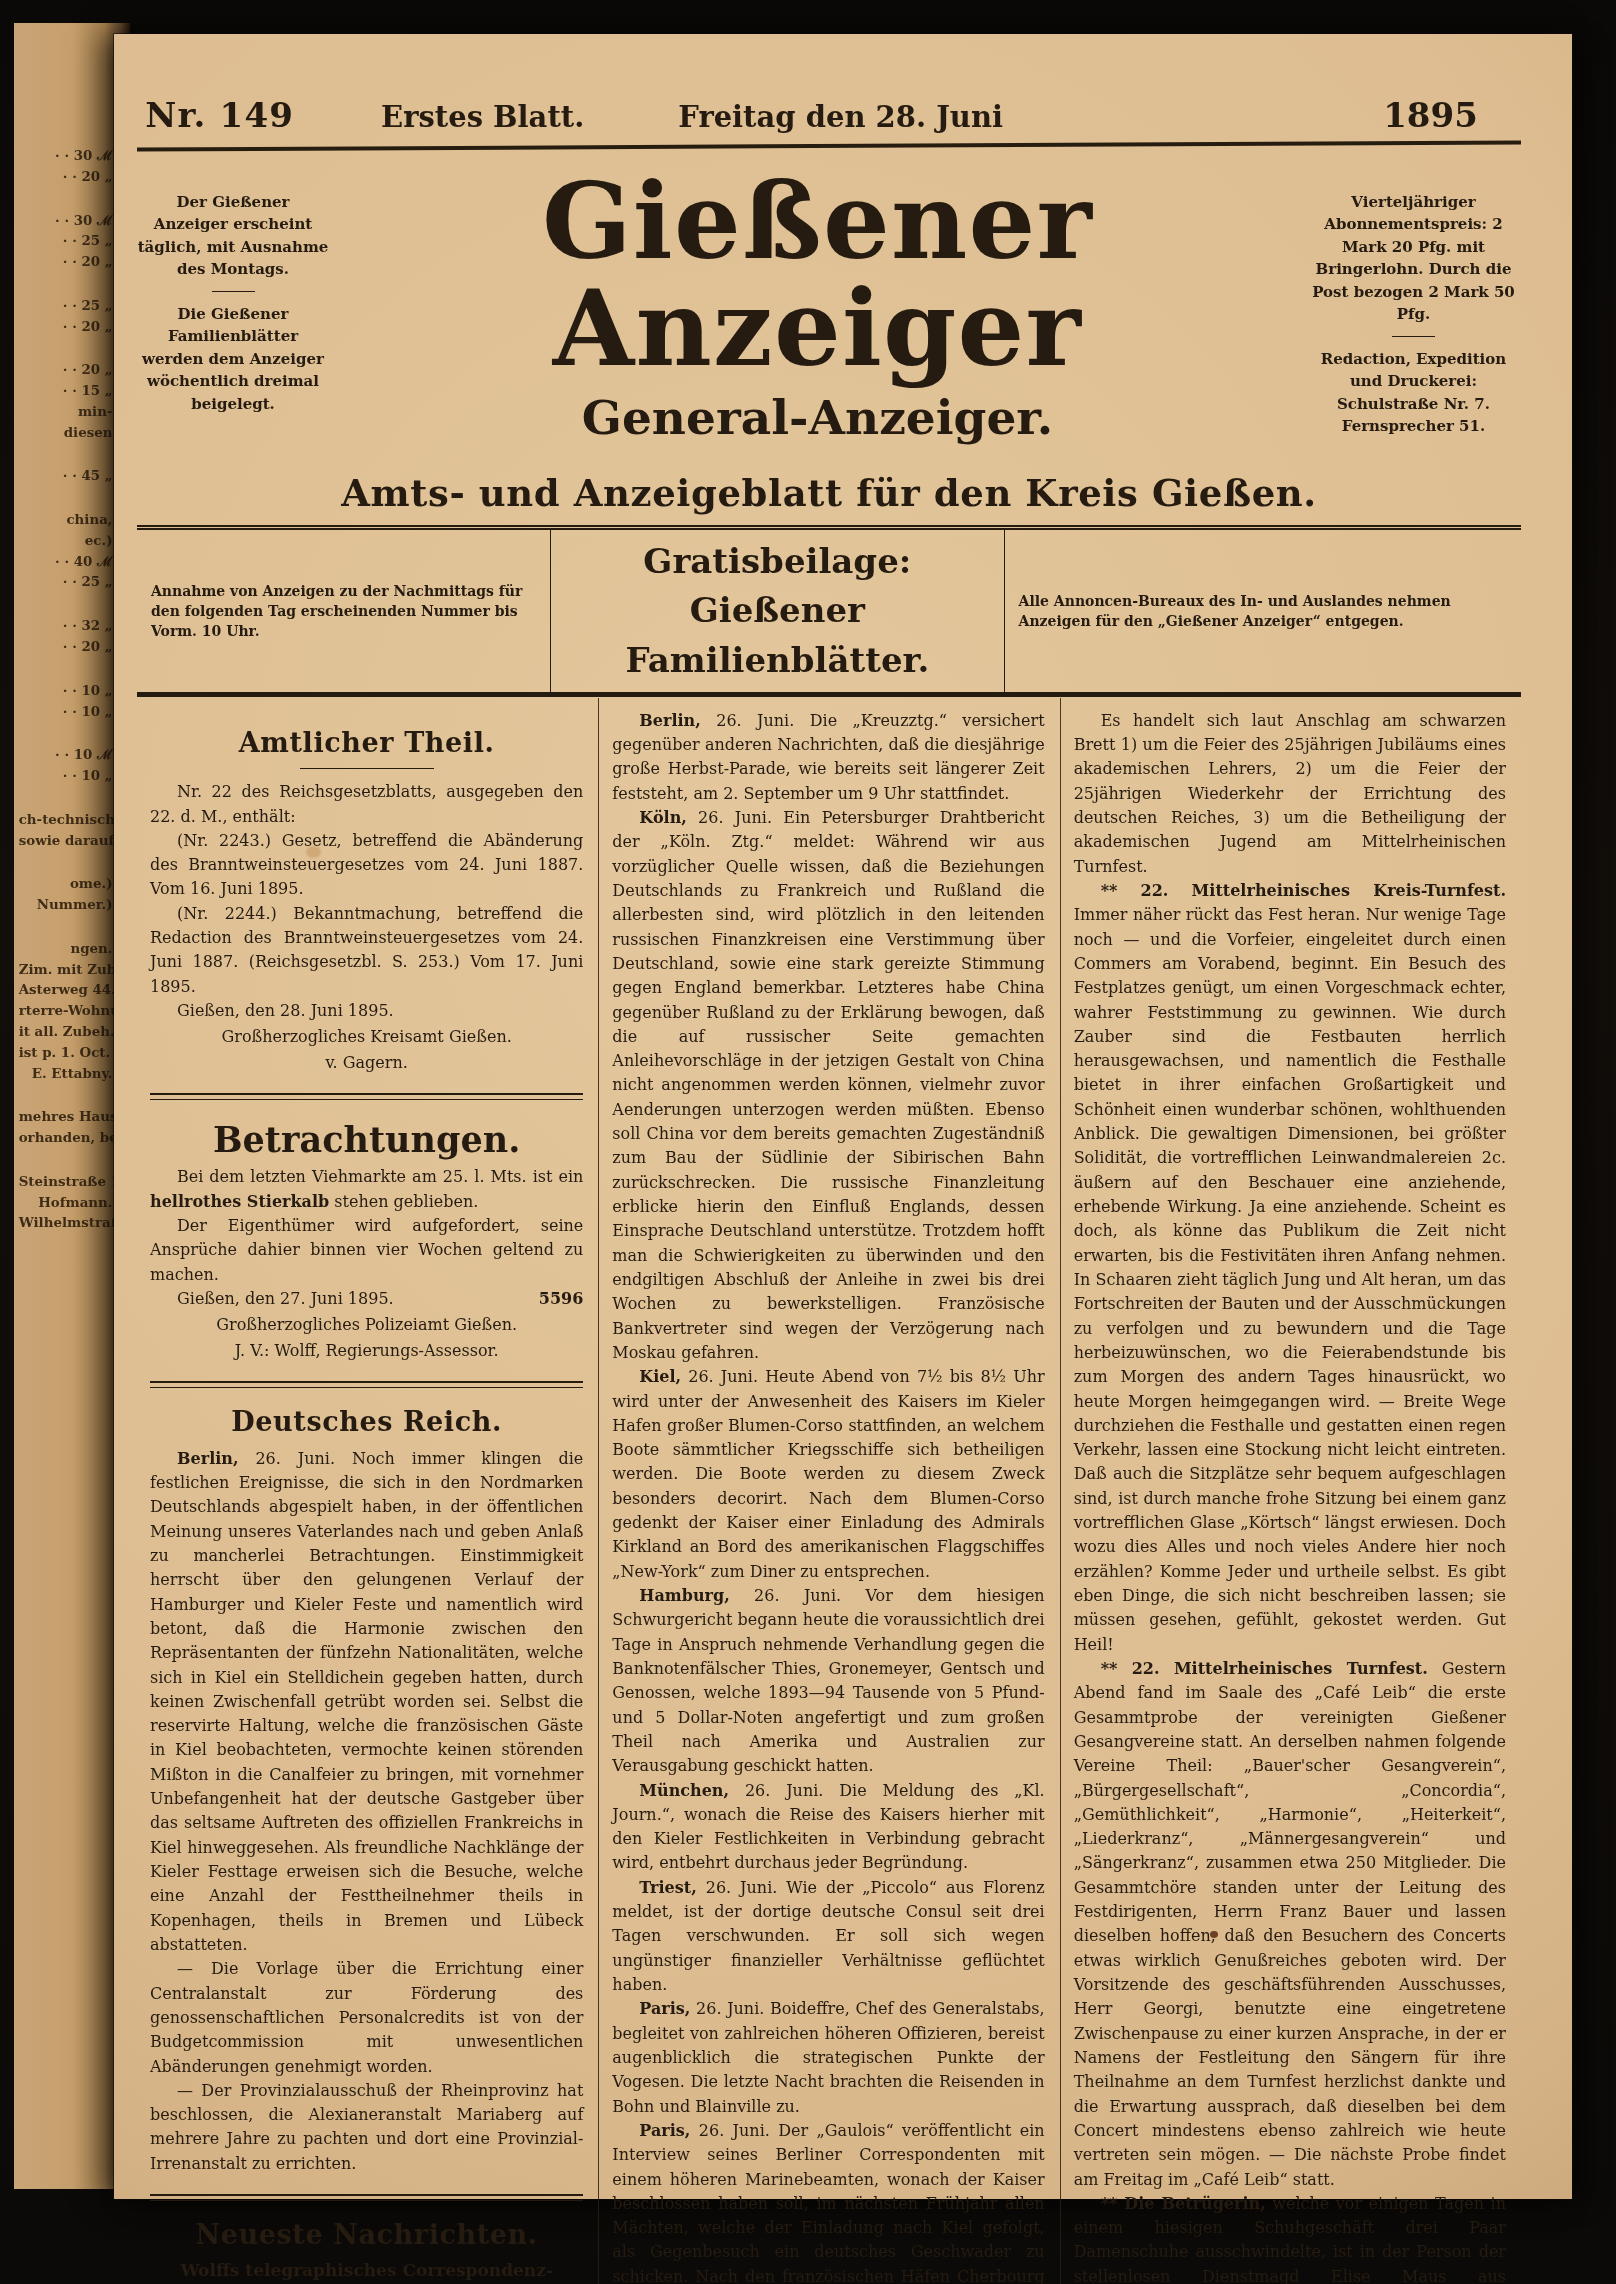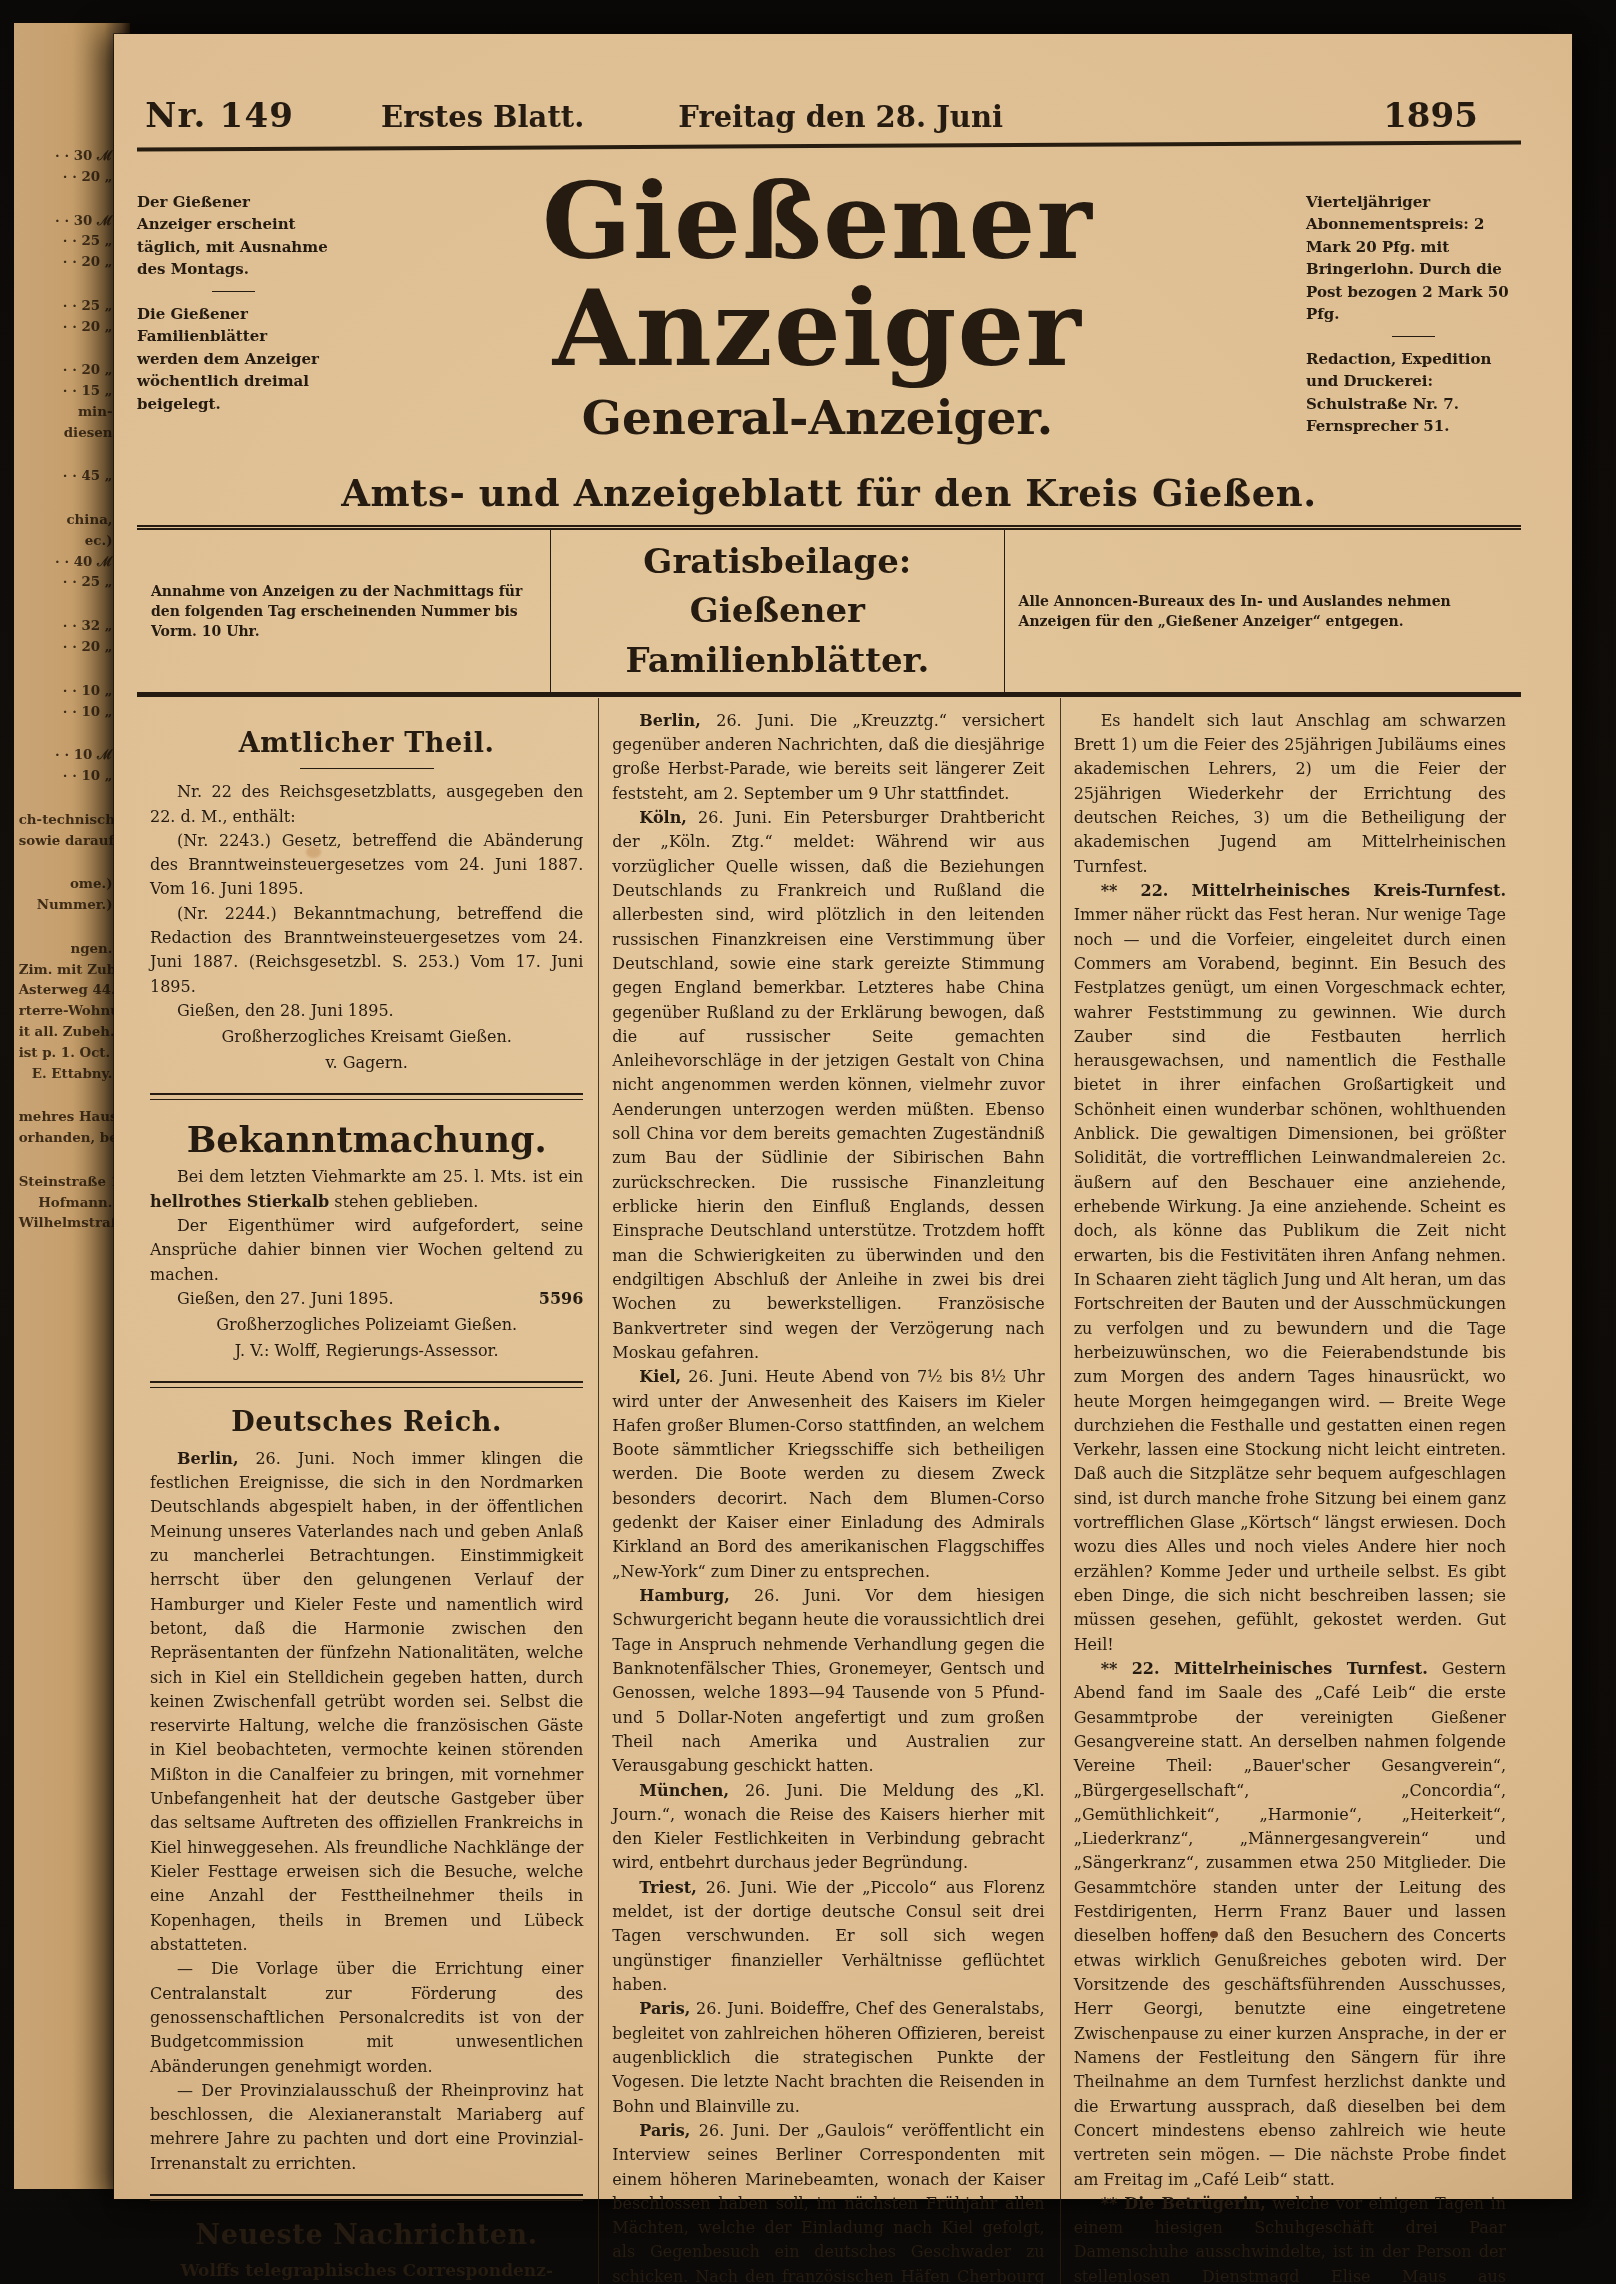--- a/index.html
+++ b/index.html
@@ -20,21 +20,21 @@
   .stain{position:absolute;border-radius:50%;}
   
   .issue-row{display:flex;align-items:baseline;padding:0 8.2px;}
   .issue-no{font-size:34px;font-weight:bold;letter-spacing:1.2px;}
   .issue-edition{font-size:29px;font-weight:bold;margin-left:87px;}
   .issue-date{font-size:29px;font-weight:bold;margin-left:94px;}
   .issue-year{font-size:34px;font-weight:bold;margin-left:auto;margin-right:35px;}
   .issue-rule{height:3.5px;background:#271c10;margin-top:9.3px;transform:rotate(-0.3deg);}
   
   .masthead{display:grid;grid-template-columns:192px 1fr 215px;margin-top:20px;align-items:start;}
-  .mast-note{font-size:15px;font-weight:bold;line-height:1.5;padding-top:23px;}
+  .mast-note{font-size:15px;font-weight:bold;text-align:center;line-height:1.5;padding-top:23px;}
   .note-rule{width:43px;border-top:1.7px solid #251b10;margin:10.5px auto;}
   .mast-center{text-align:center;}
   .mast-title{font-size:105px;font-weight:bold;line-height:1.02;letter-spacing:1.2px;margin:0;}
   .mast-sub{font-size:47px;font-weight:bold;margin-top:8.2px;}
   .addr{font-weight:bold;}
   .tagline{font-size:37px;font-weight:bold;text-align:center;margin-top:26px;letter-spacing:0.6px;}
   
   .info-bar{margin-top:10px;border-top:5.2px double #251b10;border-bottom:5.8px solid #251b10;
             display:grid;grid-template-columns:1fr 1.1fr 1.25fr;}
   .bar-cell{padding:7px 14px;font-size:14px;font-weight:bold;line-height:1.45;display:flex;align-items:center;}
@@ -162,21 +162,21 @@
         <div class="col">
             <h2 class="heading">Amtlicher Theil.</h2>
             <div class="h-underline"></div>
             <p class="para"><span>Nr. 22 des Reichsgesetzblatts, ausgegeben den 22. d. M., enthält:</span></p>
             <p class="para"><span>(Nr. 2243.) Gesetz, betreffend die Abänderung des Branntweinsteuergesetzes vom 24. Juni 1887. Vom 16. Juni 1895.</span></p>
             <p class="para"><span>(Nr. 2244.) Bekanntmachung, betreffend die Redaction des Branntweinsteuergesetzes vom 24. Juni 1887. (Reichsgesetzbl. S. 253.) Vom 17. Juni 1895.</span></p>
             <p class="para"><span>Gießen, den 28. Juni 1895.</span></p>
             <div class="center"><span>Großherzogliches Kreisamt Gießen.</span></div>
             <div class="center"><span>v. Gagern.</span></div>
             <div class="rule"></div>
-            <h2 class="heading-lg">Bekanntmachung.</h2>
+            <h2 class="heading-lg">Betrachtungen.</h2>
             <p class="para"><span>Bei dem letzten Viehmarkte am 25. l. Mts. ist ein </span><b>hellrothes Stierkalb</b><span> stehen geblieben.</span></p>
             <p class="para"><span>Der Eigenthümer wird aufgefordert, seine Ansprüche dahier binnen vier Wochen geltend zu machen.</span></p>
             <p class="para"><span class="right-tag">5596</span><span>Gießen, den 27. Juni 1895.</span></p>
             <div class="center"><span>Großherzogliches Polizeiamt Gießen.</span></div>
             <div class="center"><span>J. V.: Wolff, Regierungs-Assessor.</span></div>
             <div class="rule"></div>
             <h2 class="heading">Deutsches Reich.</h2>
             <p class="para"><b>Berlin,</b><span> 26. Juni. Noch immer klingen die festlichen Ereignisse, die sich in den Nordmarken Deutschlands abgespielt haben, in der öffentlichen Meinung unseres Vaterlandes nach und geben Anlaß zu mancherlei Betrachtungen. Einstimmigkeit herrscht über den gelungenen Verlauf der Hamburger und Kieler Feste und namentlich wird betont, daß die Harmonie zwischen den Repräsentanten der fünfzehn Nationalitäten, welche sich in Kiel ein Stelldichein gegeben hatten, durch keinen Zwischenfall getrübt worden sei. Selbst die reservirte Haltung, welche die französischen Gäste in Kiel beobachteten, vermochte keinen störenden Mißton in die Canalfeier zu bringen, mit vornehmer Unbefangenheit hat der deutsche Gastgeber über das seltsame Auftreten des offiziellen Frankreichs in Kiel hinweggesehen. Als freundliche Nachklänge der Kieler Festtage erweisen sich die Besuche, welche eine Anzahl der Festtheilnehmer theils in Kopenhagen, theils in Bremen und Lübeck abstatteten.</span></p>
             <p class="para"><span>— Die Vorlage über die Errichtung einer Centralanstalt zur Förderung des genossenschaftlichen Personalcredits ist von der Budgetcommission mit unwesentlichen Abänderungen genehmigt worden.</span></p>
             <p class="para"><span>— Der Provinzialausschuß der Rheinprovinz hat beschlossen, die Alexianeranstalt Mariaberg auf mehrere Jahre zu pachten und dort eine Provinzial-Irrenanstalt zu errichten.</span></p>

